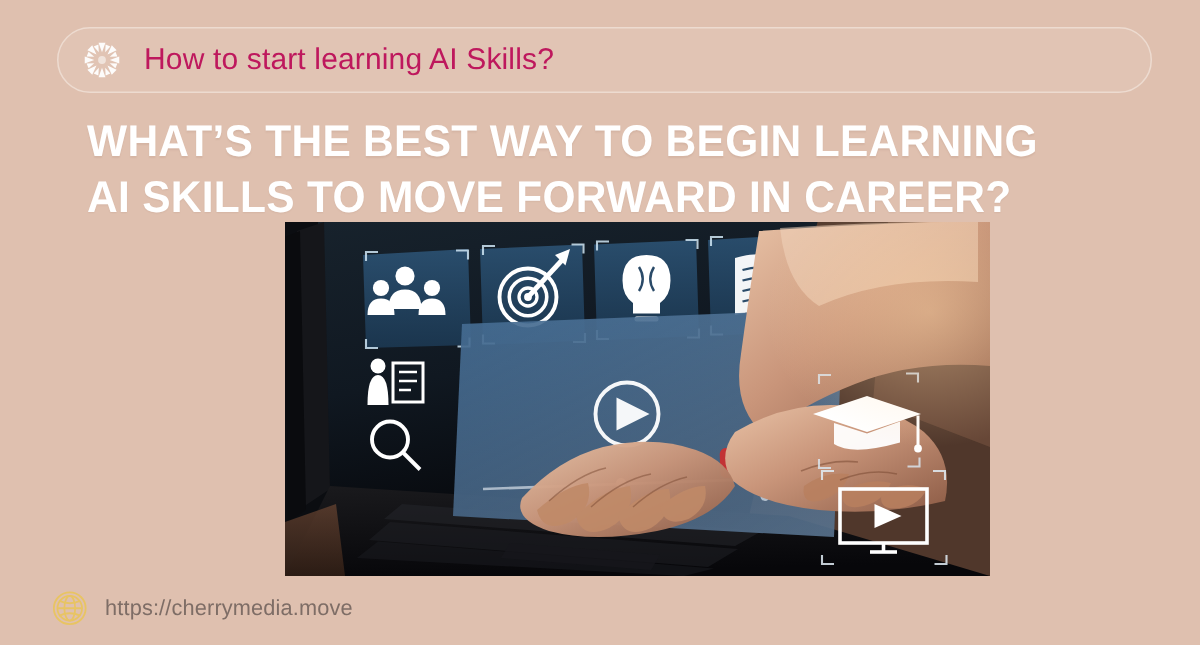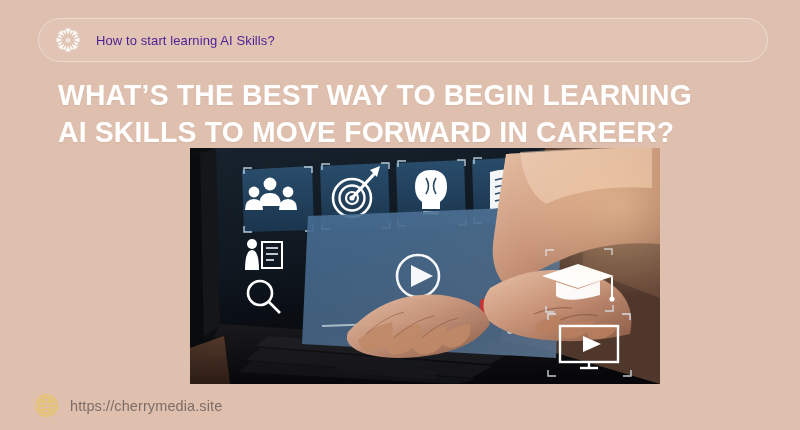--- a/index.html
+++ b/index.html
@@ -25,22 +25,22 @@
     background:rgba(255,255,255,0.07);
     display:flex; align-items:center;
     padding-left:14px;
   }
 
   #burst-icon { width:30px; height:30px; flex:0 0 30px; position:relative; }
   #burst-icon svg { display:block; width:30px; height:30px; }
 
   #search-text {
     margin-left:13px;
-    font-size:13px;
-    color:#4c1d95;
+    font-size:20px;
+    color:#be185d;
     letter-spacing:.1px;
     white-space:nowrap;
   }
 
   
   #headline {
     position:absolute;
     left:58px; top:76px;
     width:700px;
     color:#ffffff;
@@ -417,14 +417,14 @@
       <g stroke="#e8c463" fill="none" stroke-width="1.2">
         <circle cx="12.5" cy="12.5" r="10.6"></circle>
         <circle cx="12.5" cy="12.5" r="8.2"></circle>
         <ellipse cx="12.5" cy="12.5" rx="3.6" ry="8.2"></ellipse>
         <path d="M4.3,12.5 L20.7,12.5"></path>
         <path d="M5.6,7.6 q6.9,3.1 13.8,0"></path>
         <path d="M5.6,17.4 q6.9,-3.1 13.8,0"></path>
       </g>
     </svg>
   </span>
-  <span id="site-url">https://cherrymedia.site</span>
+  <span id="site-url">https://cherrymedia.move</span>
 </div>
 
 </body></html>

